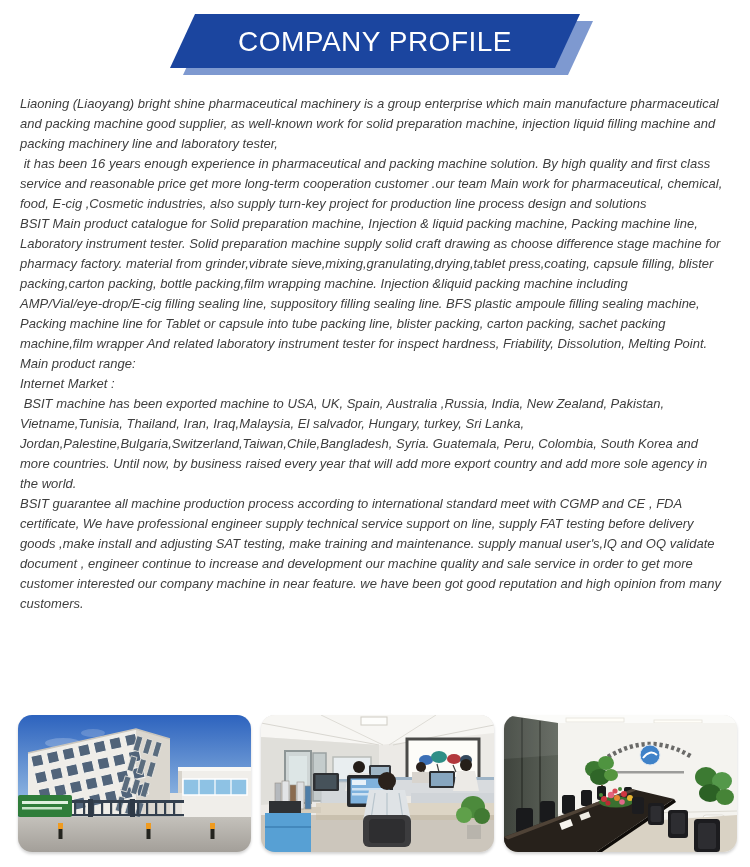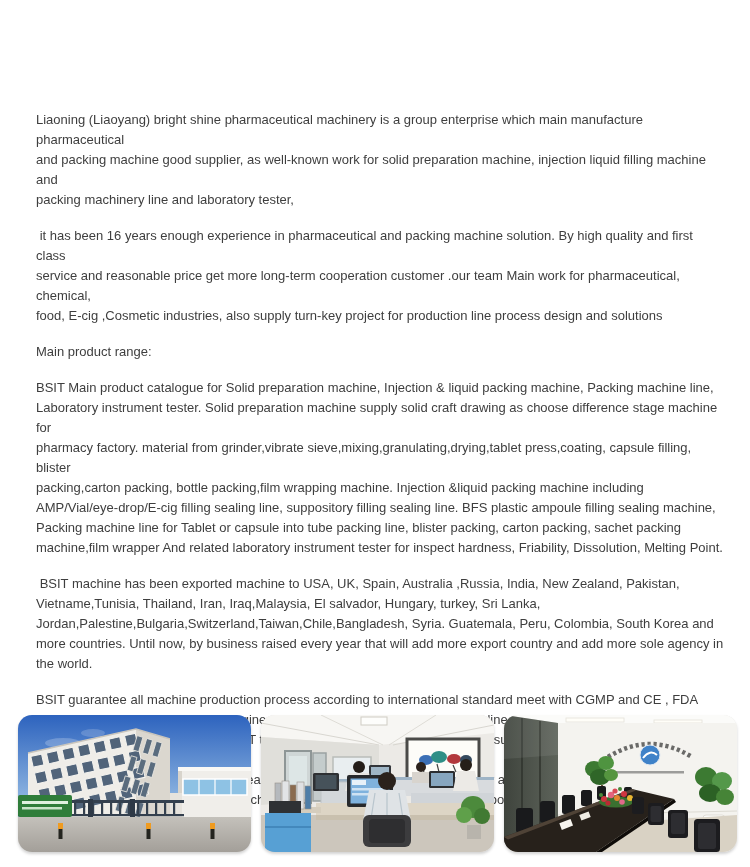--- a/index.html
+++ b/index.html
@@ -8,50 +8,58 @@
   .page{position:absolute;inset:0;background:#fff;}
 
   
   .banner-wrap{position:absolute;left:155px;top:13px;width:445px;height:66px;}
   .banner-title{font-family:"Liberation Sans",sans-serif;font-size:28px;
                 letter-spacing:.5px;fill:#ffffff;}
 
   
   .body-text{position:absolute;left:20px;top:94px;width:722px;
              font-size:13px;line-height:20px;color:#3e3e3e;}
-  .body-text p{margin:16px;white-space:pre-wrap;}
+  .body-text p{margin:0;white-space:pre-wrap;font-style:italic;}
 
   
   .photos{position:absolute;left:18px;top:715px;width:719px;height:137px;
           display:flex;gap:10px;}
   .photo{margin:0;width:233px;height:137px;border-radius:14px;overflow:hidden;
          box-shadow:0 2px 3px rgba(0,0,0,.18);flex:0 0 auto;background:#eee;}
   .photo svg{display:block;width:100%;height:100%;}
 </style>
 </head>
 <body>
 
 <div class="page">
 
+  <div class="banner-wrap">
+    <svg viewBox="0 0 445 66" width="445" height="66">
+      <polygon points="53,8 438,8 413,62 28,62" fill="#7e99d0"></polygon>
+      <polygon points="40,1 425,1 400,55 15,55" fill="#1b459f"></polygon>
+      <text class="banner-title" x="220" y="38" text-anchor="middle">COMPANY PROFILE</text>
+    </svg>
+  </div>
 
   <div class="body-text">
     <p>Liaoning (Liaoyang) bright shine pharmaceutical machinery is a group enterprise which main manufacture pharmaceutical
 and packing machine good supplier, as well-known work for solid preparation machine, injection liquid filling machine and
 packing machinery line and laboratory tester,</p>
     <p> it has been 16 years enough experience in pharmaceutical and packing machine solution. By high quality and first class
 service and reasonable price get more long-term cooperation customer .our team Main work for pharmaceutical, chemical,
 food, E-cig ,Cosmetic industries, also supply turn-key project for production line process design and solutions</p>
-    <p>Main product range:</p>
     <p>BSIT Main product catalogue for Solid preparation machine, Injection &amp; liquid packing machine, Packing machine line,
 Laboratory instrument tester. Solid preparation machine supply solid craft drawing as choose difference stage machine for
 pharmacy factory. material from grinder,vibrate sieve,mixing,granulating,drying,tablet press,coating, capsule filling, blister
 packing,carton packing, bottle packing,film wrapping machine. Injection &amp;liquid packing machine including
 AMP/Vial/eye-drop/E-cig filling sealing line, suppository filling sealing line. BFS plastic ampoule filling sealing machine,
 Packing machine line for Tablet or capsule into tube packing line, blister packing, carton packing, sachet packing
 machine,film wrapper And related laboratory instrument tester for inspect hardness, Friability, Dissolution, Melting Point.</p>
+    <p>Main product range:</p>
+    <p>Internet Market :</p>
     <p> BSIT machine has been exported machine to USA, UK, Spain, Australia ,Russia, India, New Zealand, Pakistan,
 Vietname,Tunisia, Thailand, Iran, Iraq,Malaysia, El salvador, Hungary, turkey, Sri Lanka,
 Jordan,Palestine,Bulgaria,Switzerland,Taiwan,Chile,Bangladesh, Syria. Guatemala, Peru, Colombia, South Korea and
 more countries. Until now, by business raised every year that will add more export country and add more sole agency in
 the world.</p>
     <p>BSIT guarantee all machine production process according to international standard meet with CGMP and CE , FDA
 certificate, We have professional engineer supply technical service support on line, supply FAT testing before delivery
 goods ,make install and adjusting SAT testing, make training and maintenance. supply manual user's,IQ and OQ validate
 document , engineer continue to increase and development our machine quality and sale service in order to get more
 customer interested our company machine in near feature. we have been got good reputation and high opinion from many

